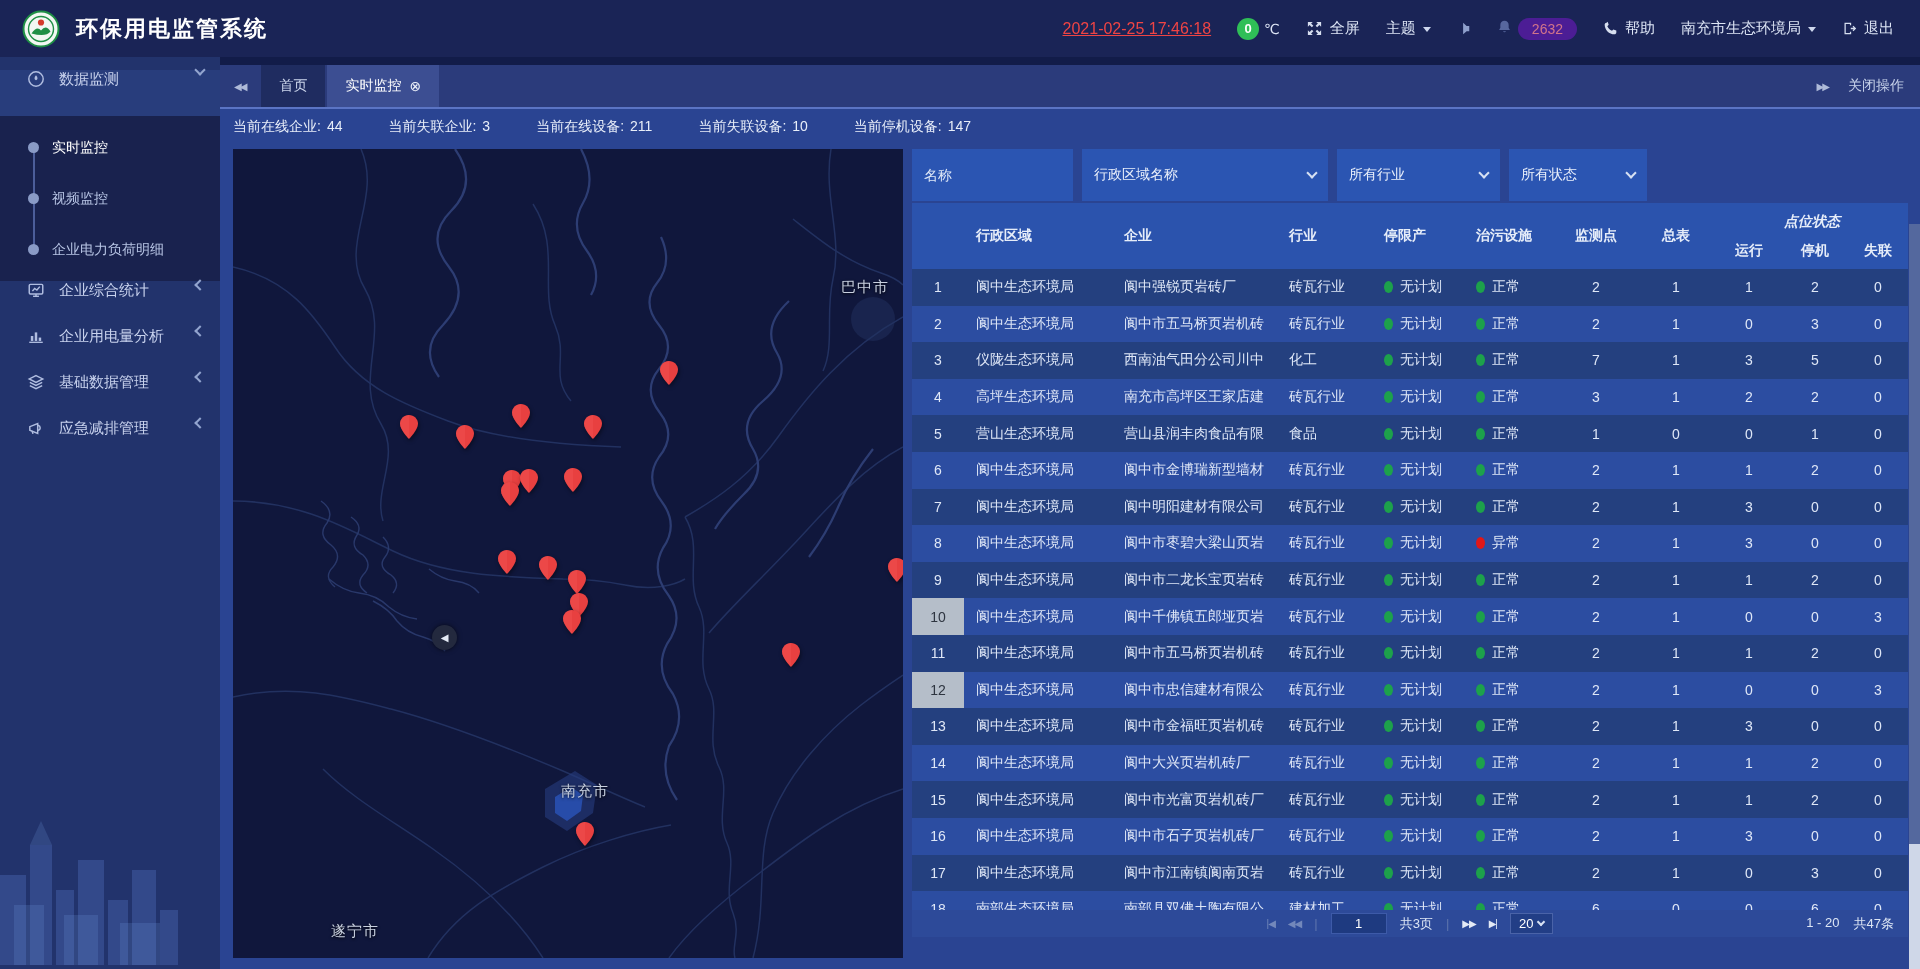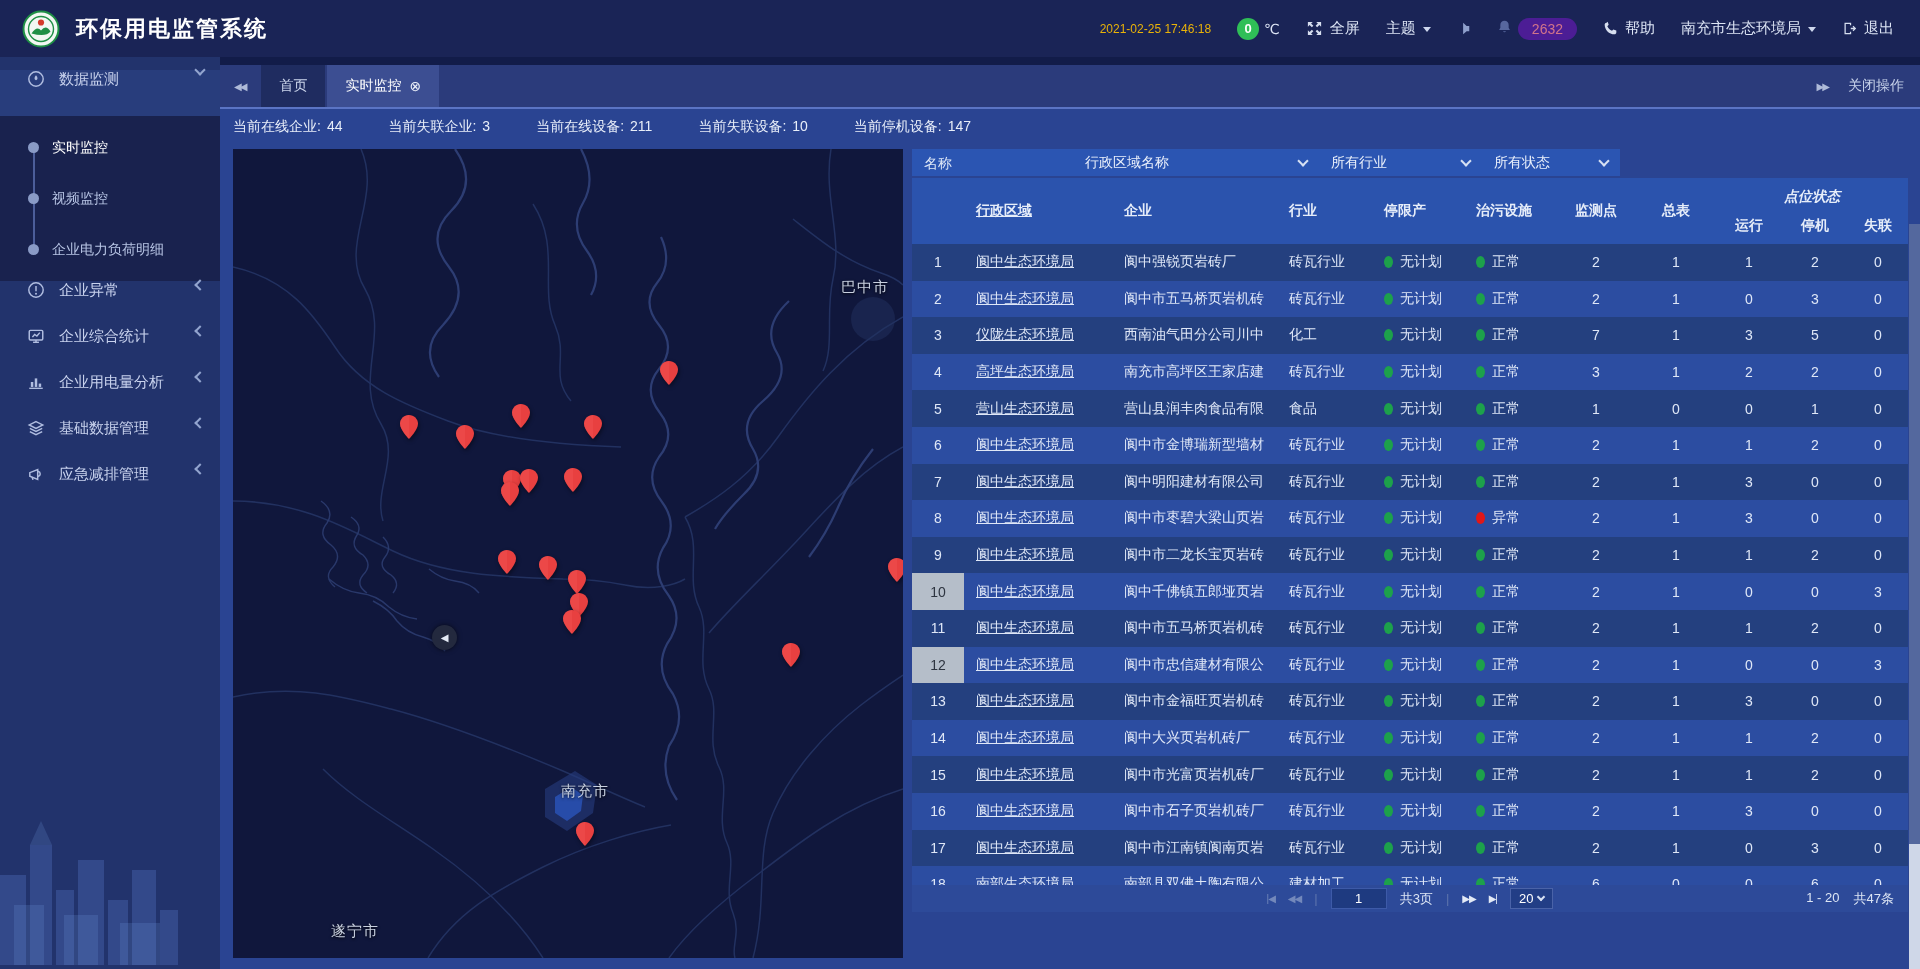--- a/index.html
+++ b/index.html
@@ -5,21 +5,21 @@
   html,body{margin:0;padding:0;background:#1a2456;}
   body{width:1920px;height:969px;position:relative;overflow:hidden;
        font-family:"Liberation Sans","DejaVu Sans",sans-serif;color:#e7edf9;box-sizing:border-box;}
   *,*:before,*:after{box-sizing:border-box;}
 
   
   .header{position:absolute;top:0;left:0;right:0;height:57px;background:#1a2456;display:flex;align-items:center;z-index:30;}
   .logo{width:38px;height:38px;margin-left:22px;flex:0 0 auto;}
   .app-title{font-size:22px;font-weight:bold;color:#ffffff;margin-left:16px;letter-spacing:2px;}
   .header-right{margin-left:auto;display:flex;align-items:center;gap:26px;padding-right:26px;font-size:15px;color:#dde5f5;}
-  .datetime{font-size:12px;color:#eab308;}
+  .datetime{font-size:16px;color:#ef4444;text-decoration:underline;}
   .temp{display:flex;align-items:center;gap:5px;}
   .temp-badge{width:22px;height:22px;border-radius:50%;background:#2fbf57;color:#fff;display:flex;align-items:center;justify-content:center;font-size:13px;font-weight:bold;}
   .temp-unit{font-size:14px;}
   .hbtn{display:flex;align-items:center;gap:7px;cursor:pointer;white-space:nowrap;}
   .hbtn svg{display:block;}
   .caret{width:0;height:0;border:4px solid transparent;border-top:5px solid #cfd8ee;margin-top:5px;}
   .notif{display:flex;align-items:center;gap:6px;}
   .notif-pill{background:#4c1d95;color:#d2748a;padding:3px 14px;border-radius:12px;font-size:14px;}
 
   
@@ -58,34 +58,34 @@
   
   .map-panel{position:absolute;left:13px;top:40px;width:670px;height:809px;background:#10173c;overflow:hidden;}
   .map-svg{position:absolute;left:0;top:0;}
   .pin{position:absolute;width:18px;height:24px;cursor:pointer;}
   .pin svg{filter:drop-shadow(1px 2px 2px rgba(0,0,0,.45));display:block;}
   .city-label{position:absolute;transform:translate(-50%,-50%);font-size:15px;color:#c9d1e0;text-shadow:0 1px 3px rgba(0,0,0,.9);letter-spacing:1px;white-space:nowrap;}
   .panel-toggle{position:absolute;left:212px;top:516px;width:25px;height:25px;border-radius:50%;background:#23293e;color:#e3e9f4;display:flex;align-items:center;justify-content:center;font-size:10px;z-index:25;box-shadow:0 0 5px rgba(0,0,0,.6);cursor:pointer;}
 
   
   .right-panel{position:absolute;left:692px;top:40px;width:996px;}
-  .filter-row{display:flex;height:27px;}
+  .filter-row{display:flex;gap:9px;height:52px;}
   .f-input{width:161px;background:#2b55b2;border:none;color:#eaf0fb;font-size:14px;padding:0 12px;outline:none;font-family:inherit;}
   .f-input::placeholder{color:#dfe8f7;opacity:1;}
   .f-select{display:flex;align-items:center;justify-content:space-between;padding:0 12px;background:#2b55b2;color:#eaf0fb;font-size:14px;cursor:pointer;}
   .f-region{width:246px;}.f-industry{width:163px;}.f-status{width:138px;}
   .f-chev{width:8px;height:8px;border-right:2px solid #d7e1f3;border-bottom:2px solid #d7e1f3;transform:rotate(45deg);margin-top:-4px;flex:0 0 auto;}
   .f-chev.small{width:6px;height:6px;margin-left:5px;}
 
   
   .table{margin-top:2px;}
   .t-head{height:66px;background:#2b53ad;display:flex;font-size:14px;font-weight:bold;color:#e6edf9;}
   .th-cell{display:flex;align-items:center;justify-content:center;height:100%;}
   .th-cell.left{justify-content:flex-start;padding-left:12px;}
-  .c-idx{width:52px;}.c-region{width:148px;text-decoration:underline;}.c-company{width:165px;}.c-industry{width:95px;}
+  .c-idx{width:52px;}.c-region{width:148px;}.c-company{width:165px;}.c-industry{width:95px;}
   .c-limit{width:92px;}.c-fac{width:92px;}.c-points{width:80px;}.c-meters{width:80px;}
   .c-run{width:66px;}.c-stop{width:66px;}.c-lost{width:60px;}
   .th-group{width:192px;display:flex;flex-direction:column;}
   .th-group-title{height:30px;display:flex;align-items:flex-end;justify-content:center;font-style:italic;padding-bottom:2px;}
   .th-sub{height:36px;display:flex;}
   .th-sub span{display:flex;align-items:center;justify-content:center;}
   .t-body{height:641px;overflow:hidden;background:#24407f;}
   .t-row{height:36.6px;display:flex;font-size:14px;color:#dfe7f7;cursor:pointer;}
   .t-row.odd{background:#24407f;}
   .t-row.even{background:#2c4da1;}
@@ -204,31 +204,20 @@
           <span class="sub-label">实时监控</span>
         </div>
         <div class="sub-item">
           <span class="sub-dot"></span>
           <span class="sub-label">视频监控</span>
         </div>
         <div class="sub-item">
           <span class="sub-dot"></span>
           <span class="sub-label">企业电力负荷明细</span>
         </div>
-      </div>
-      <div class="side-item">
-        <span class="side-icon">
-          <svg width="18" height="18" viewBox="0 0 16 16" fill="none" stroke="#b0bde0" stroke-width="1.3">
-            <circle cx="8" cy="8" r="6.4"></circle>
-            <line x1="8" y1="4.4" x2="8" y2="9"></line>
-            <circle cx="8" cy="11.4" r="0.9" fill="#b0bde0" stroke="none"></circle>
-          </svg>
-        </span>
-        <span class="side-label">企业异常</span>
-        <span class="chev left"></span>
       </div>
       <div class="side-item">
         <span class="side-icon">
           <svg width="18" height="18" viewBox="0 0 16 16" fill="none" stroke="#b0bde0" stroke-width="1.3">
             <rect x="2" y="3" width="12" height="8.5" rx="1"></rect>
             <path d="M4.8 9 l2-2.4 2 1.4 2.6-3"></path>
             <line x1="8" y1="11.5" x2="8" y2="13.6"></line>
             <line x1="5.4" y1="13.6" x2="10.6" y2="13.6"></line>
           </svg>
         </span>

